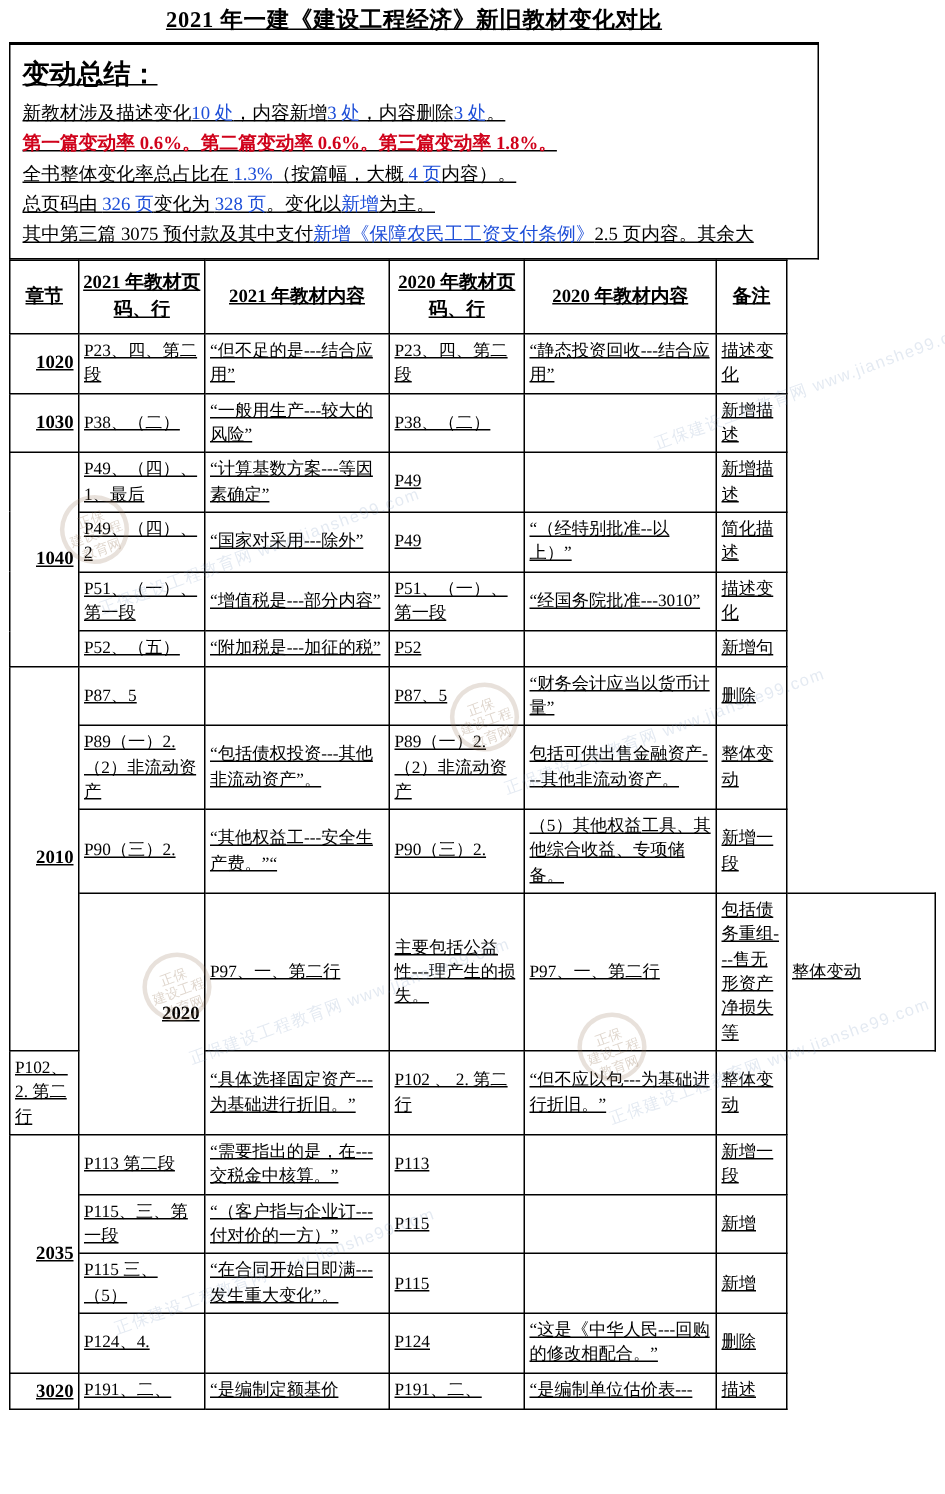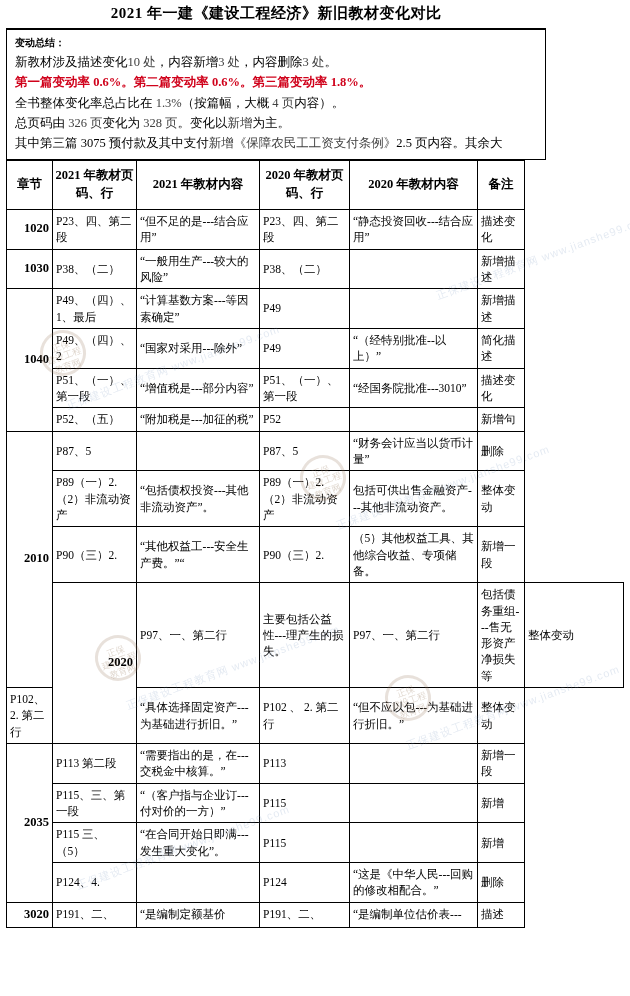--- a/index.html
+++ b/index.html
@@ -11,45 +11,46 @@
     width: 630px;
     height: 996px;
     font-family: "Liberation Serif", "DejaVu Serif", serif;
     color: #000000;
     position: relative;
     overflow: hidden;
   }
   .page {
     width: 552px;
     position: relative;
+    text-decoration: underline;
   }
   .title {
     text-align: center;
     font-size: 15px;
     font-weight: bold;
     letter-spacing: 0.5px;
     padding: 4px 0 5px 0;
     border-bottom: 2px solid #000;
     margin: 0 6px;
   }
   .summary {
     border: 1px solid #000;
     border-top: none;
     margin: 0 6px;
     padding: 5px 8px 6px 8px;
     font-size: 12.5px;
     line-height: 1.62;
   }
   .summary .hd {
     font-weight: bold;
-    font-size: 10px;
+    font-size: 18px;
     display: block;
     margin-bottom: 1px;
   }
-  .red { color: #404040; }
+  .red { color: #1d4ed8; }
   .redb { color: #d0021b; font-weight: bold; text-align: center; }
   table.main {
     border-collapse: collapse;
     margin: 0 6px;
     width: 618px;
     table-layout: fixed;
     font-size: 11.5px;
   }
   table.main th, table.main td {
     border: 1px solid #000;

